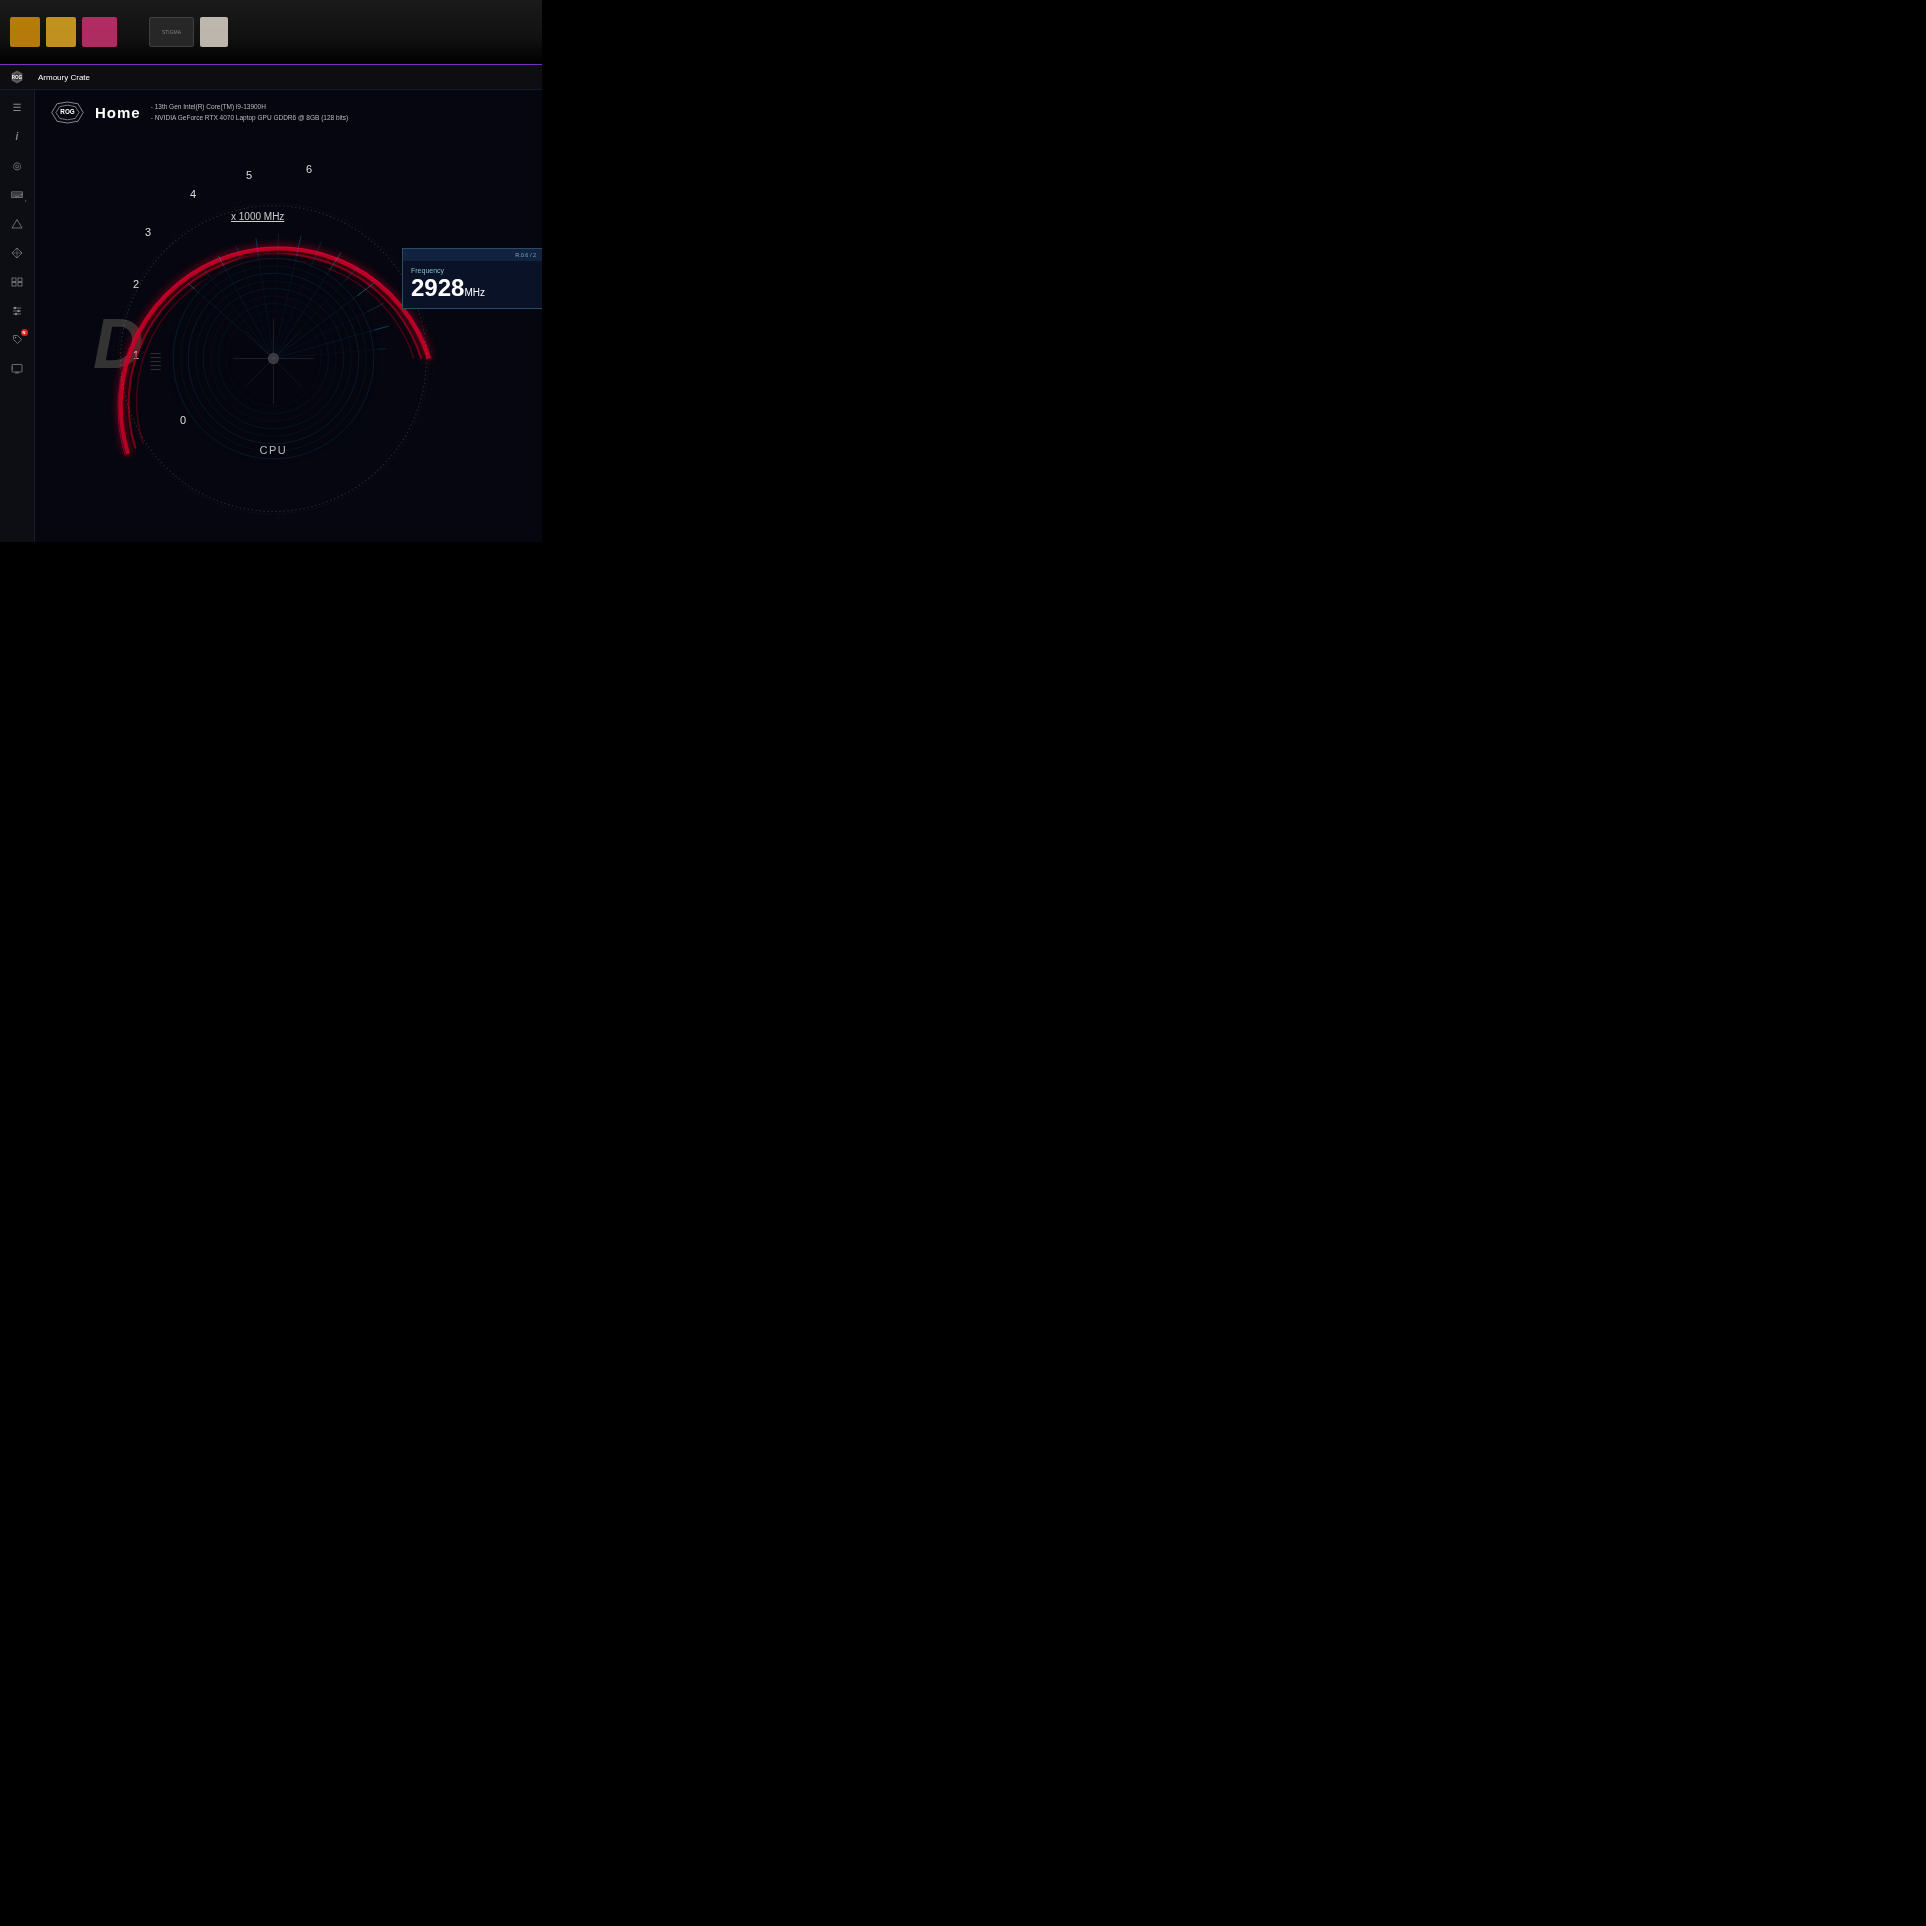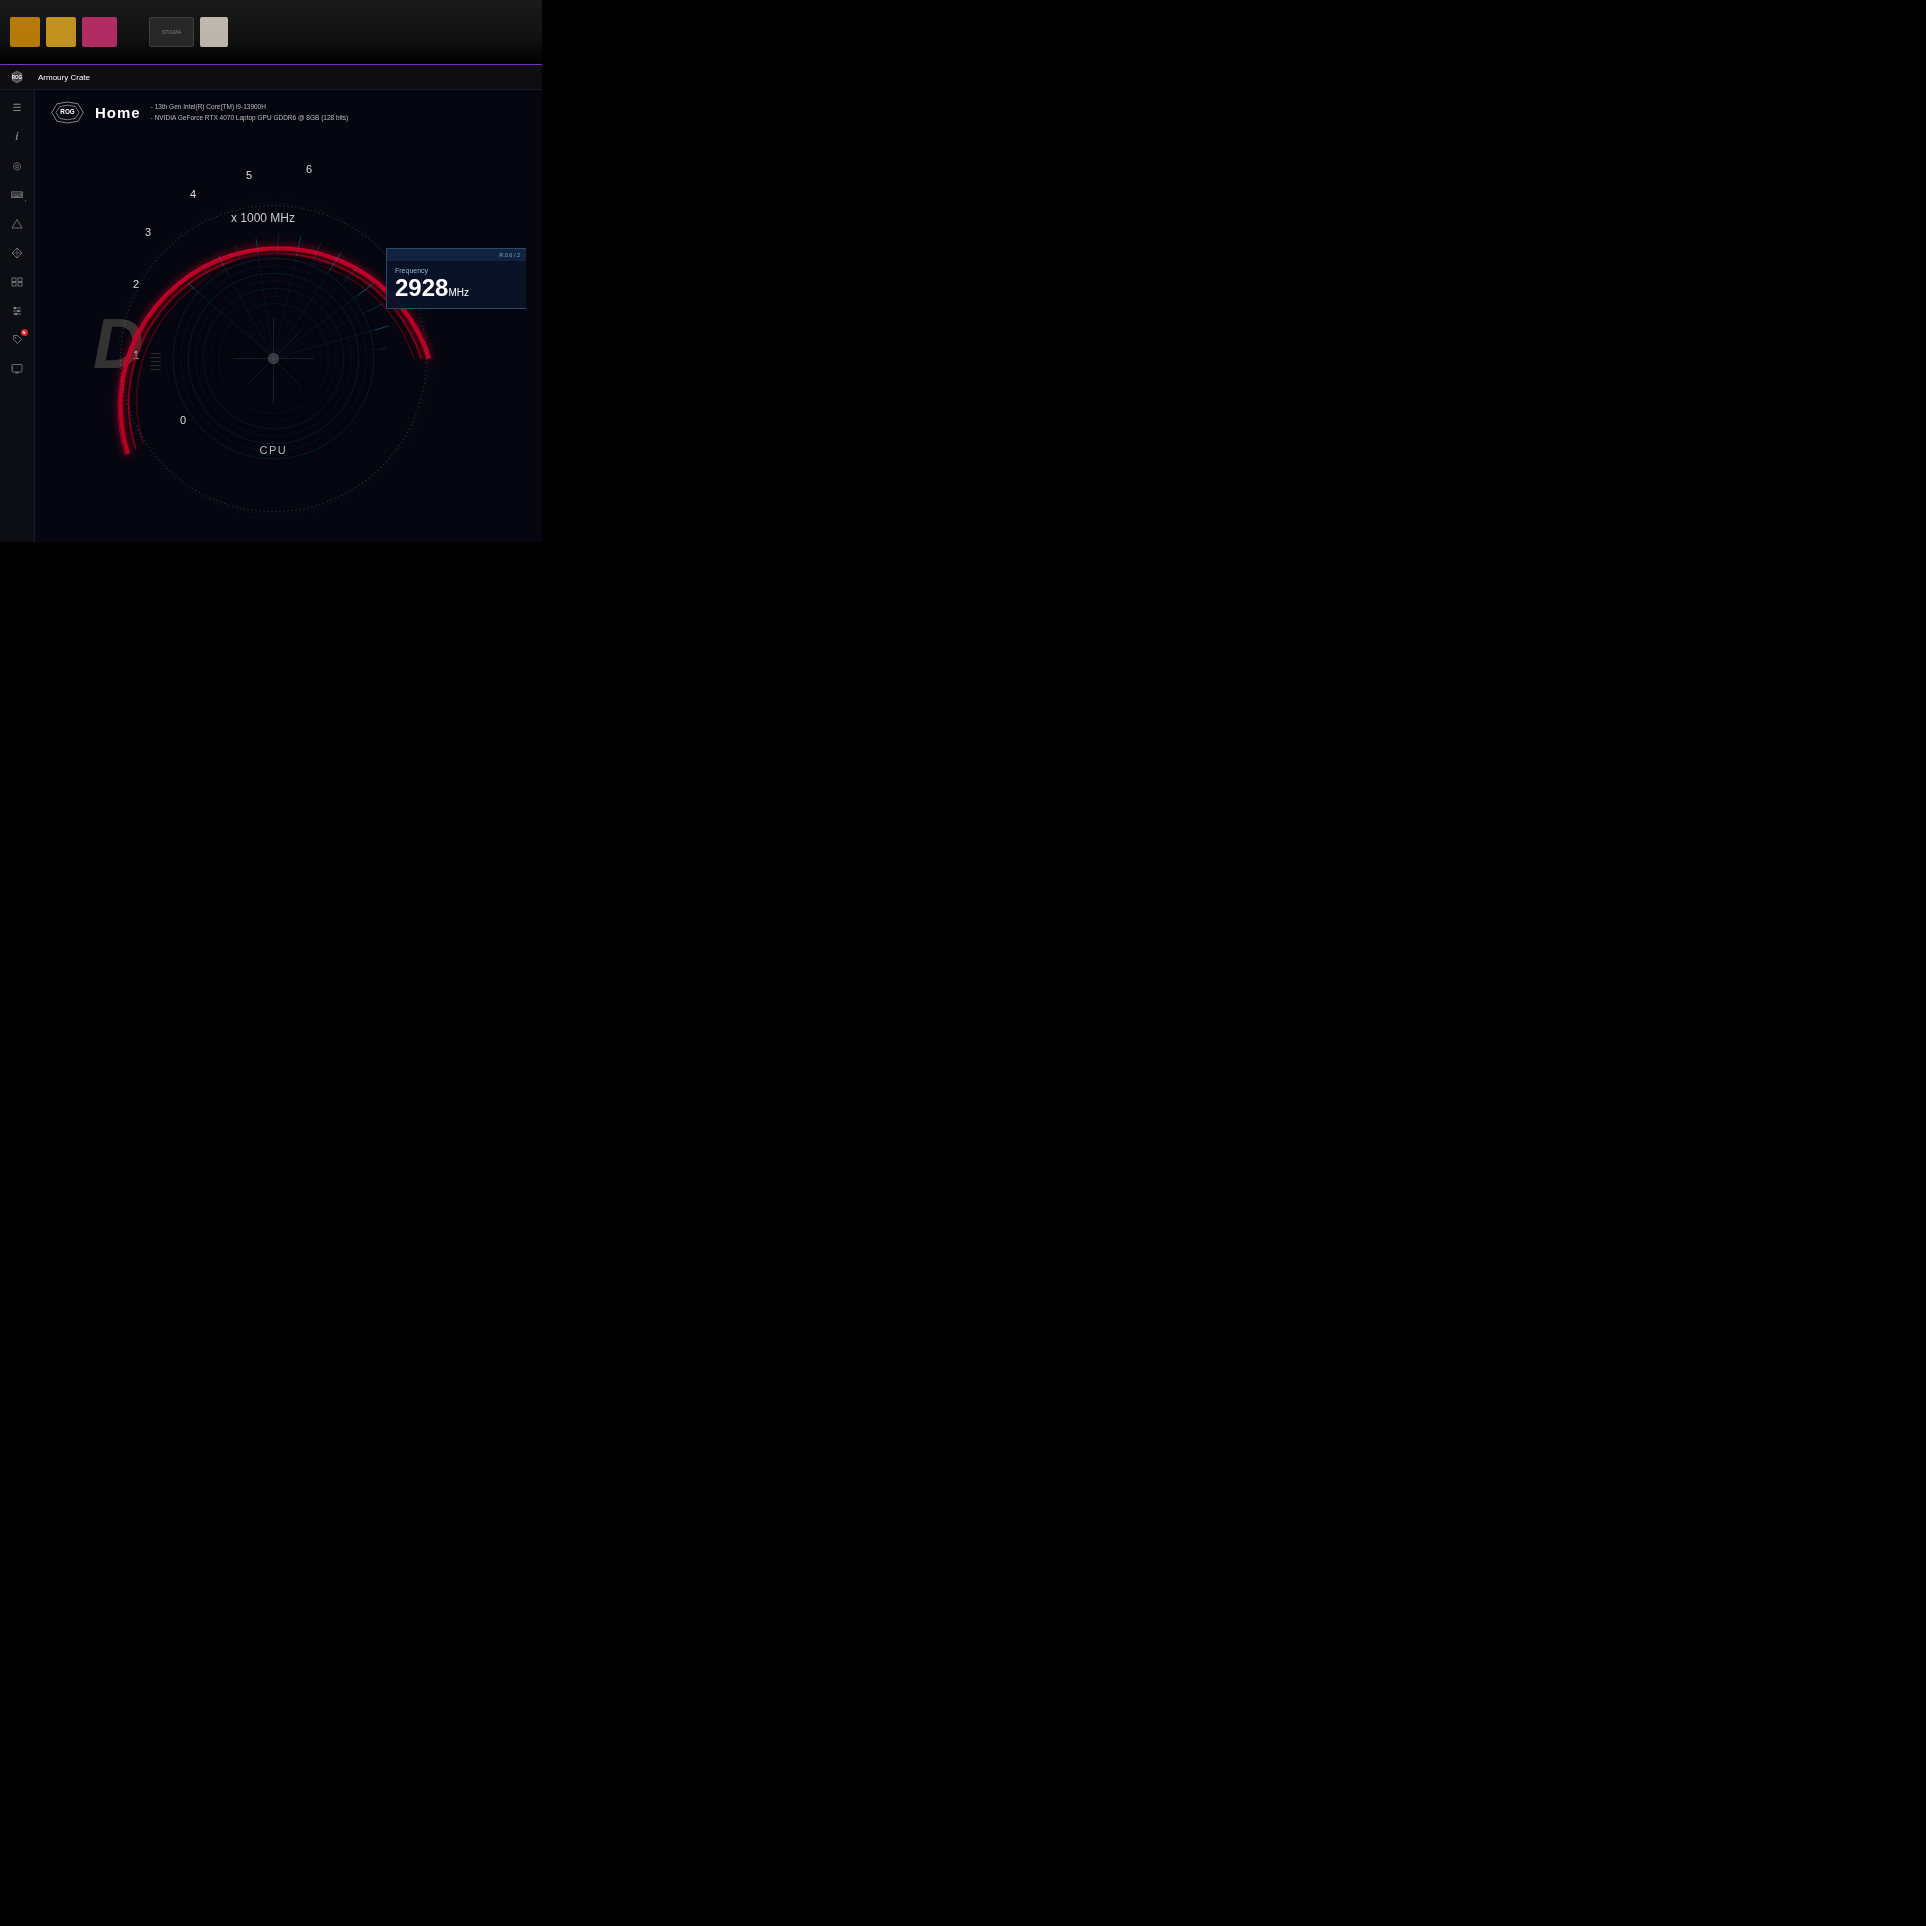--- a/index.html
+++ b/index.html
@@ -173,40 +173,41 @@
     .scale-label {
       position: absolute;
       color: #ddd;
       font-size: 11px;
       font-weight: 300;
     }
 
     .scale-unit {
       position: absolute;
       color: #ccc;
-      font-size: 12px;
+      font-size: 10px;
       top: 78px;
       left: 196px;
+      text-decoration: underline;
     }
 
     
     .d-letter {
       position: absolute;
       color: #333;
       font-size: 70px;
       font-weight: 900;
       left: 58px;
       top: 171px;
       font-style: italic;
     }
 
     
     .info-panel {
       position: absolute;
-      right: 16px;
+      right: 0;
       top: 115px;
       width: 140px;
       background: rgba(10,20,40,0.92);
       border: 0.5px solid #2a4a6a;
       border-right: none;
     }
 
     .info-panel-header {
       background: rgba(20,40,70,0.8);
       padding: 3px 6px;

